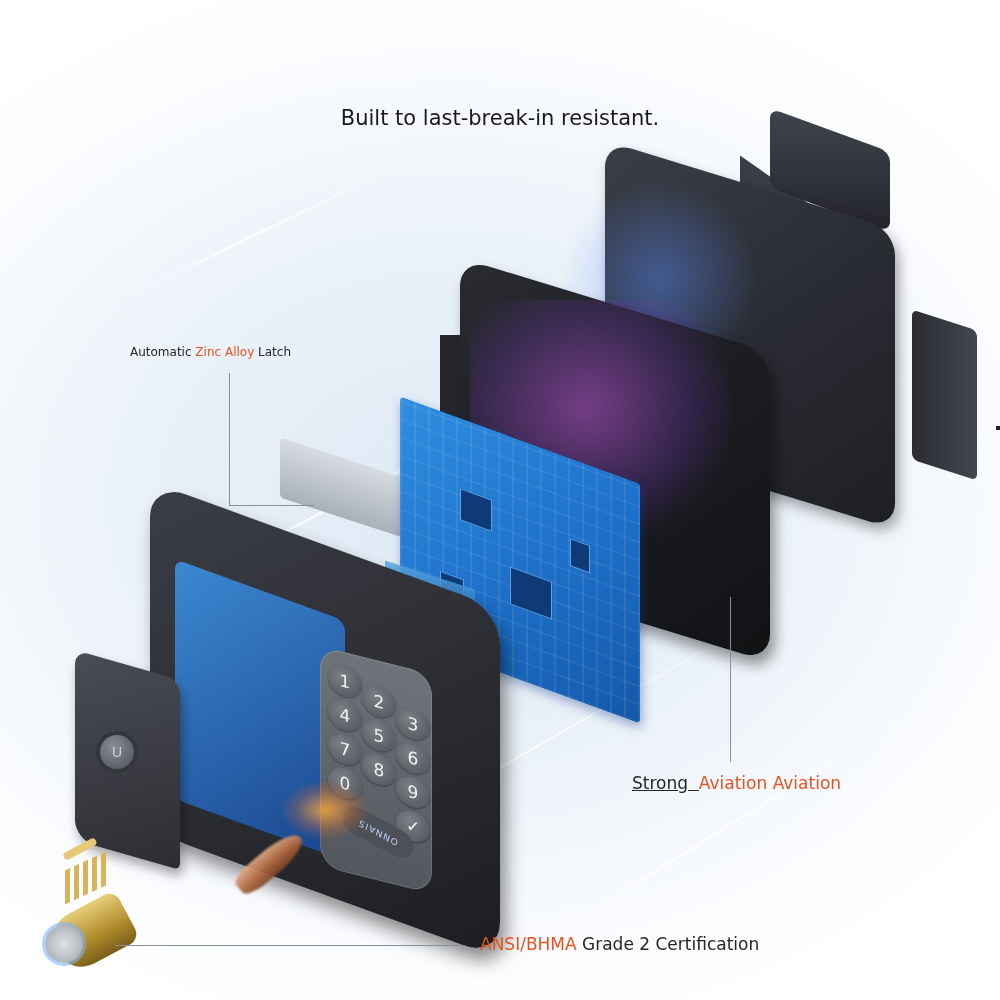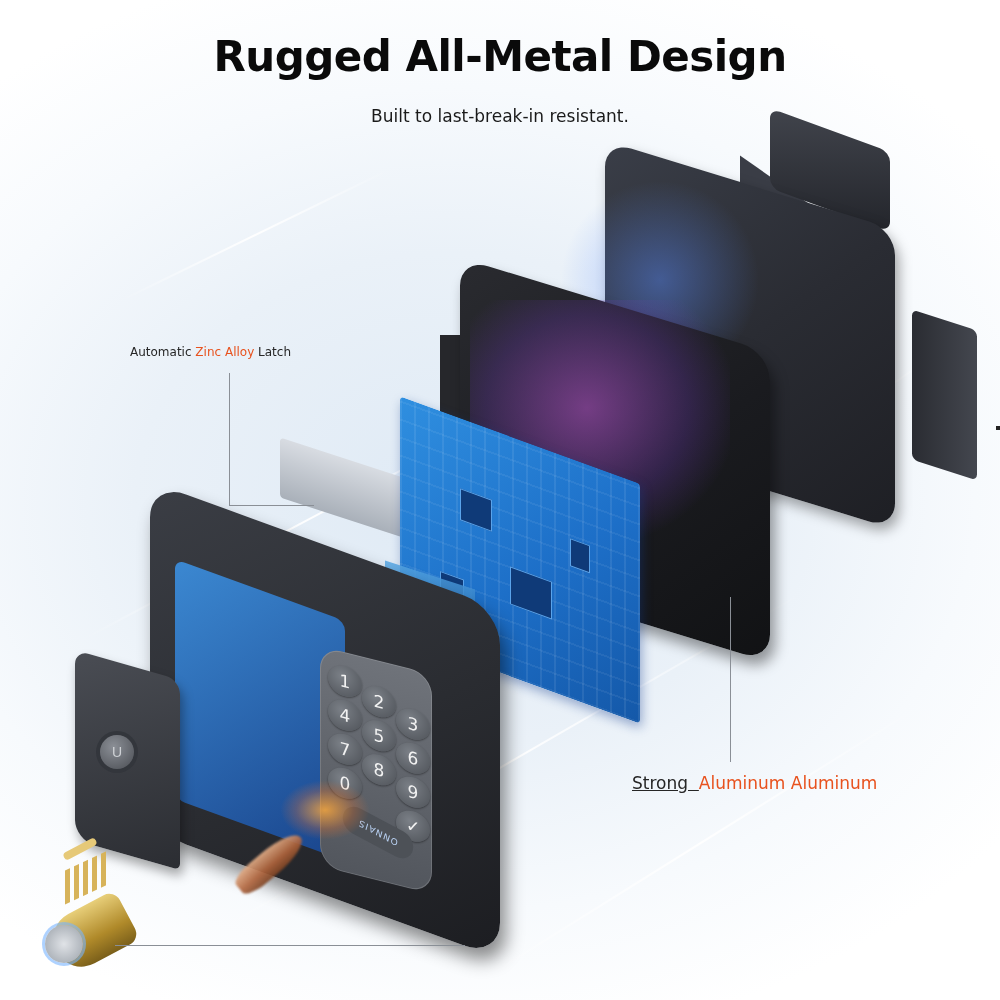--- a/index.html
+++ b/index.html
@@ -1,21 +1,21 @@
 <!DOCTYPE html>
 <html><head>
 <meta charset="utf-8">
 <style>
   html, body { margin:0; padding:0; }
   body { width:1000px; height:1000px; overflow:hidden; background:#ffffff; font-family:"Liberation Sans", sans-serif; }
   .canvas { position:relative; width:1000px; height:1000px; overflow:hidden;
     background: radial-gradient(ellipse 70% 55% at 45% 50%, #dfeaf5 0%, #eaf1f8 45%, #f7fafd 75%, #ffffff 100%); }
   .streak { position:absolute; height:2px; background:linear-gradient(90deg, rgba(255,255,255,0), rgba(255,255,255,0.95), rgba(255,255,255,0)); transform-origin:left center; }
   .title { position:absolute; top:32px; left:0; width:1000px; text-align:center; font-family:"DejaVu Sans", sans-serif; font-weight:bold; font-size:42px; letter-spacing:-0.5px; color:#0a0a0a; margin:0; }
-  .subtitle { position:absolute; top:106px; left:0; width:1000px; text-align:center; font-family:"DejaVu Sans", sans-serif; font-size:17px; color:#1a1a1a; }
+  .subtitle { position:absolute; top:106px; left:0; width:1000px; text-align:center; font-family:"DejaVu Sans", sans-serif; font-size:21px; color:#1a1a1a; }
   .callout { position:absolute; font-family:"DejaVu Sans", sans-serif; font-size:12px; color:#262626; white-space:nowrap; }
   .accent { color:#e8521e; }
   .line { position:absolute; background:#8a8f96; }
   
   .part { position:absolute; }
   .plate-back { left:605px; top:185px; width:290px; height:300px; background:linear-gradient(135deg,#3a3e48 0%,#2a2c33 50%,#1e1f24 100%); border-radius:26px; transform:skewY(17deg); box-shadow: 4px 6px 12px rgba(0,0,0,0.35); }
   .bracket { left:770px; top:130px; width:120px; height:80px; background:linear-gradient(160deg,#41444c,#23252b); border-radius:10px; transform:skewY(20deg); }
   .bracket-arm { left:740px; top:180px; width:70px; height:70px; background:#3a3d46; transform:skewY(35deg); }
   .strike { left:912px; top:320px; width:65px; height:150px; background:linear-gradient(90deg,#2a2c32,#44474f); border-radius:6px; transform:skewY(18deg); }
   .plate-mid { left:460px; top:305px; width:310px; height:310px; background:linear-gradient(135deg,#2a2b30 0%,#1a1b1f 55%,#111214 100%); border-radius:28px; transform:skewY(17deg); box-shadow: 5px 8px 14px rgba(0,0,0,0.4); }
@@ -51,21 +51,20 @@
 <body>
 
 <div class="canvas">
 
   <div class="streak" style="left:80px; top:640px; width:520px; transform:rotate(-28deg);"></div>
   <div class="streak" style="left:200px; top:940px; width:700px; transform:rotate(-30deg);"></div>
   <div class="streak" style="left:480px; top:980px; width:520px; transform:rotate(-32deg);"></div>
   <div class="streak" style="left:640px; top:560px; width:380px; transform:rotate(-35deg);"></div>
   <div class="streak" style="left:120px; top:300px; width:300px; transform:rotate(-26deg);"></div>
 
-  <h1 class="title">Rugged All-Metal Design</h1>
   <div class="subtitle">Built to last-break-in resistant.</div>
 
   <div class="part bracket-arm"></div>
   <div class="part bracket"></div>
   <div class="part plate-back"></div>
   <div class="part blue-glow"></div>
   <div class="part strike"></div>
   <div class="part mid-box"></div>
   <div class="part plate-mid"></div>
   <div class="part purple-glow"></div>
@@ -115,17 +114,20 @@
   <div class="line" style="left:229px; top:373px; width:1px; height:133px;"></div>
   <div class="line" style="left:229px; top:505px; width:85px; height:1px;"></div>
   <div class="line" style="left:730px; top:597px; width:1px; height:165px;"></div>
   <div class="line" style="left:115px; top:945px; width:350px; height:1px;"></div>
 
   <div class="callout" style="left:130px; top:345px;">
     <span>Automatic </span><span class="accent">Zinc Alloy</span><span> Latch</span>
   </div>
 
   <div class="callout" style="left:632px; top:773px; font-size:17px;">
-    <span style="white-space:pre;text-decoration:underline;">Strong  </span><span class="accent">Aluminum Aluminum</span>
+    <span style="white-space:pre;text-decoration:underline;">Strong  </span><span class="accent">Aviation Aviation</span>
   </div>
 
+  <div class="callout" style="left:480px; top:934px; font-size:17px;">
+    <span class="accent">ANSI/BHMA</span><span> Grade 2 Certification</span>
+  </div>
 
 </div>
 
 </body></html>

